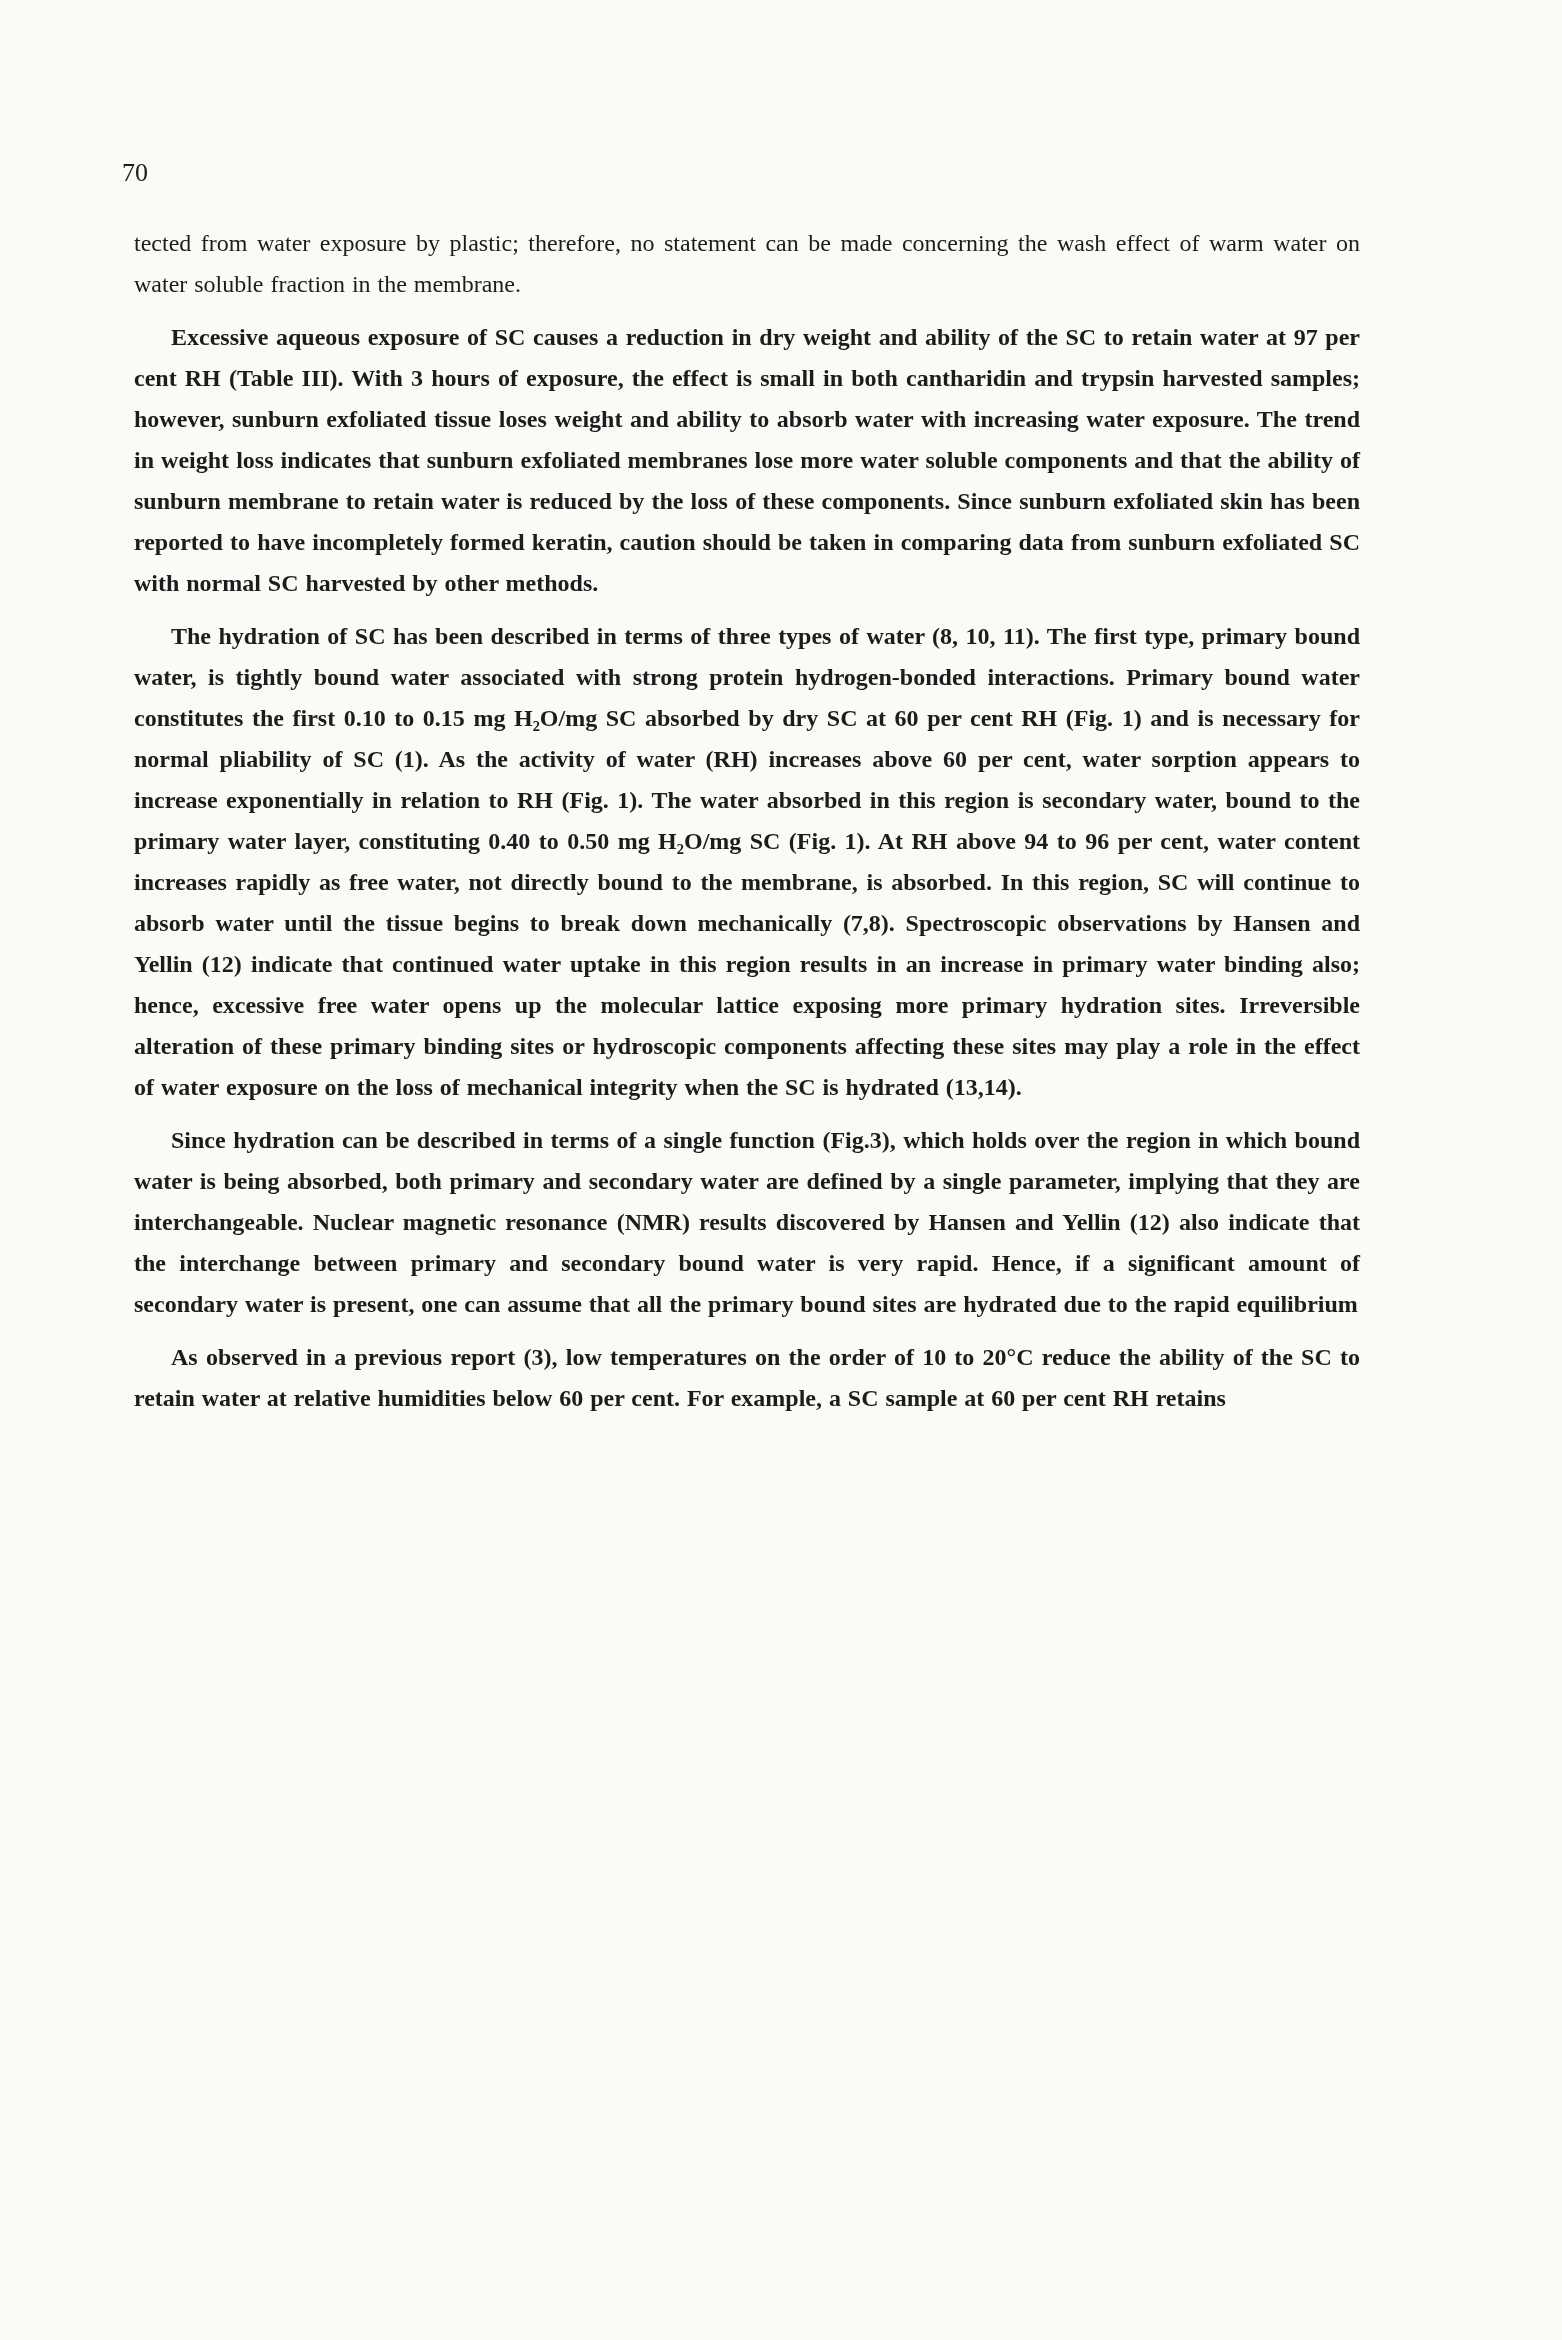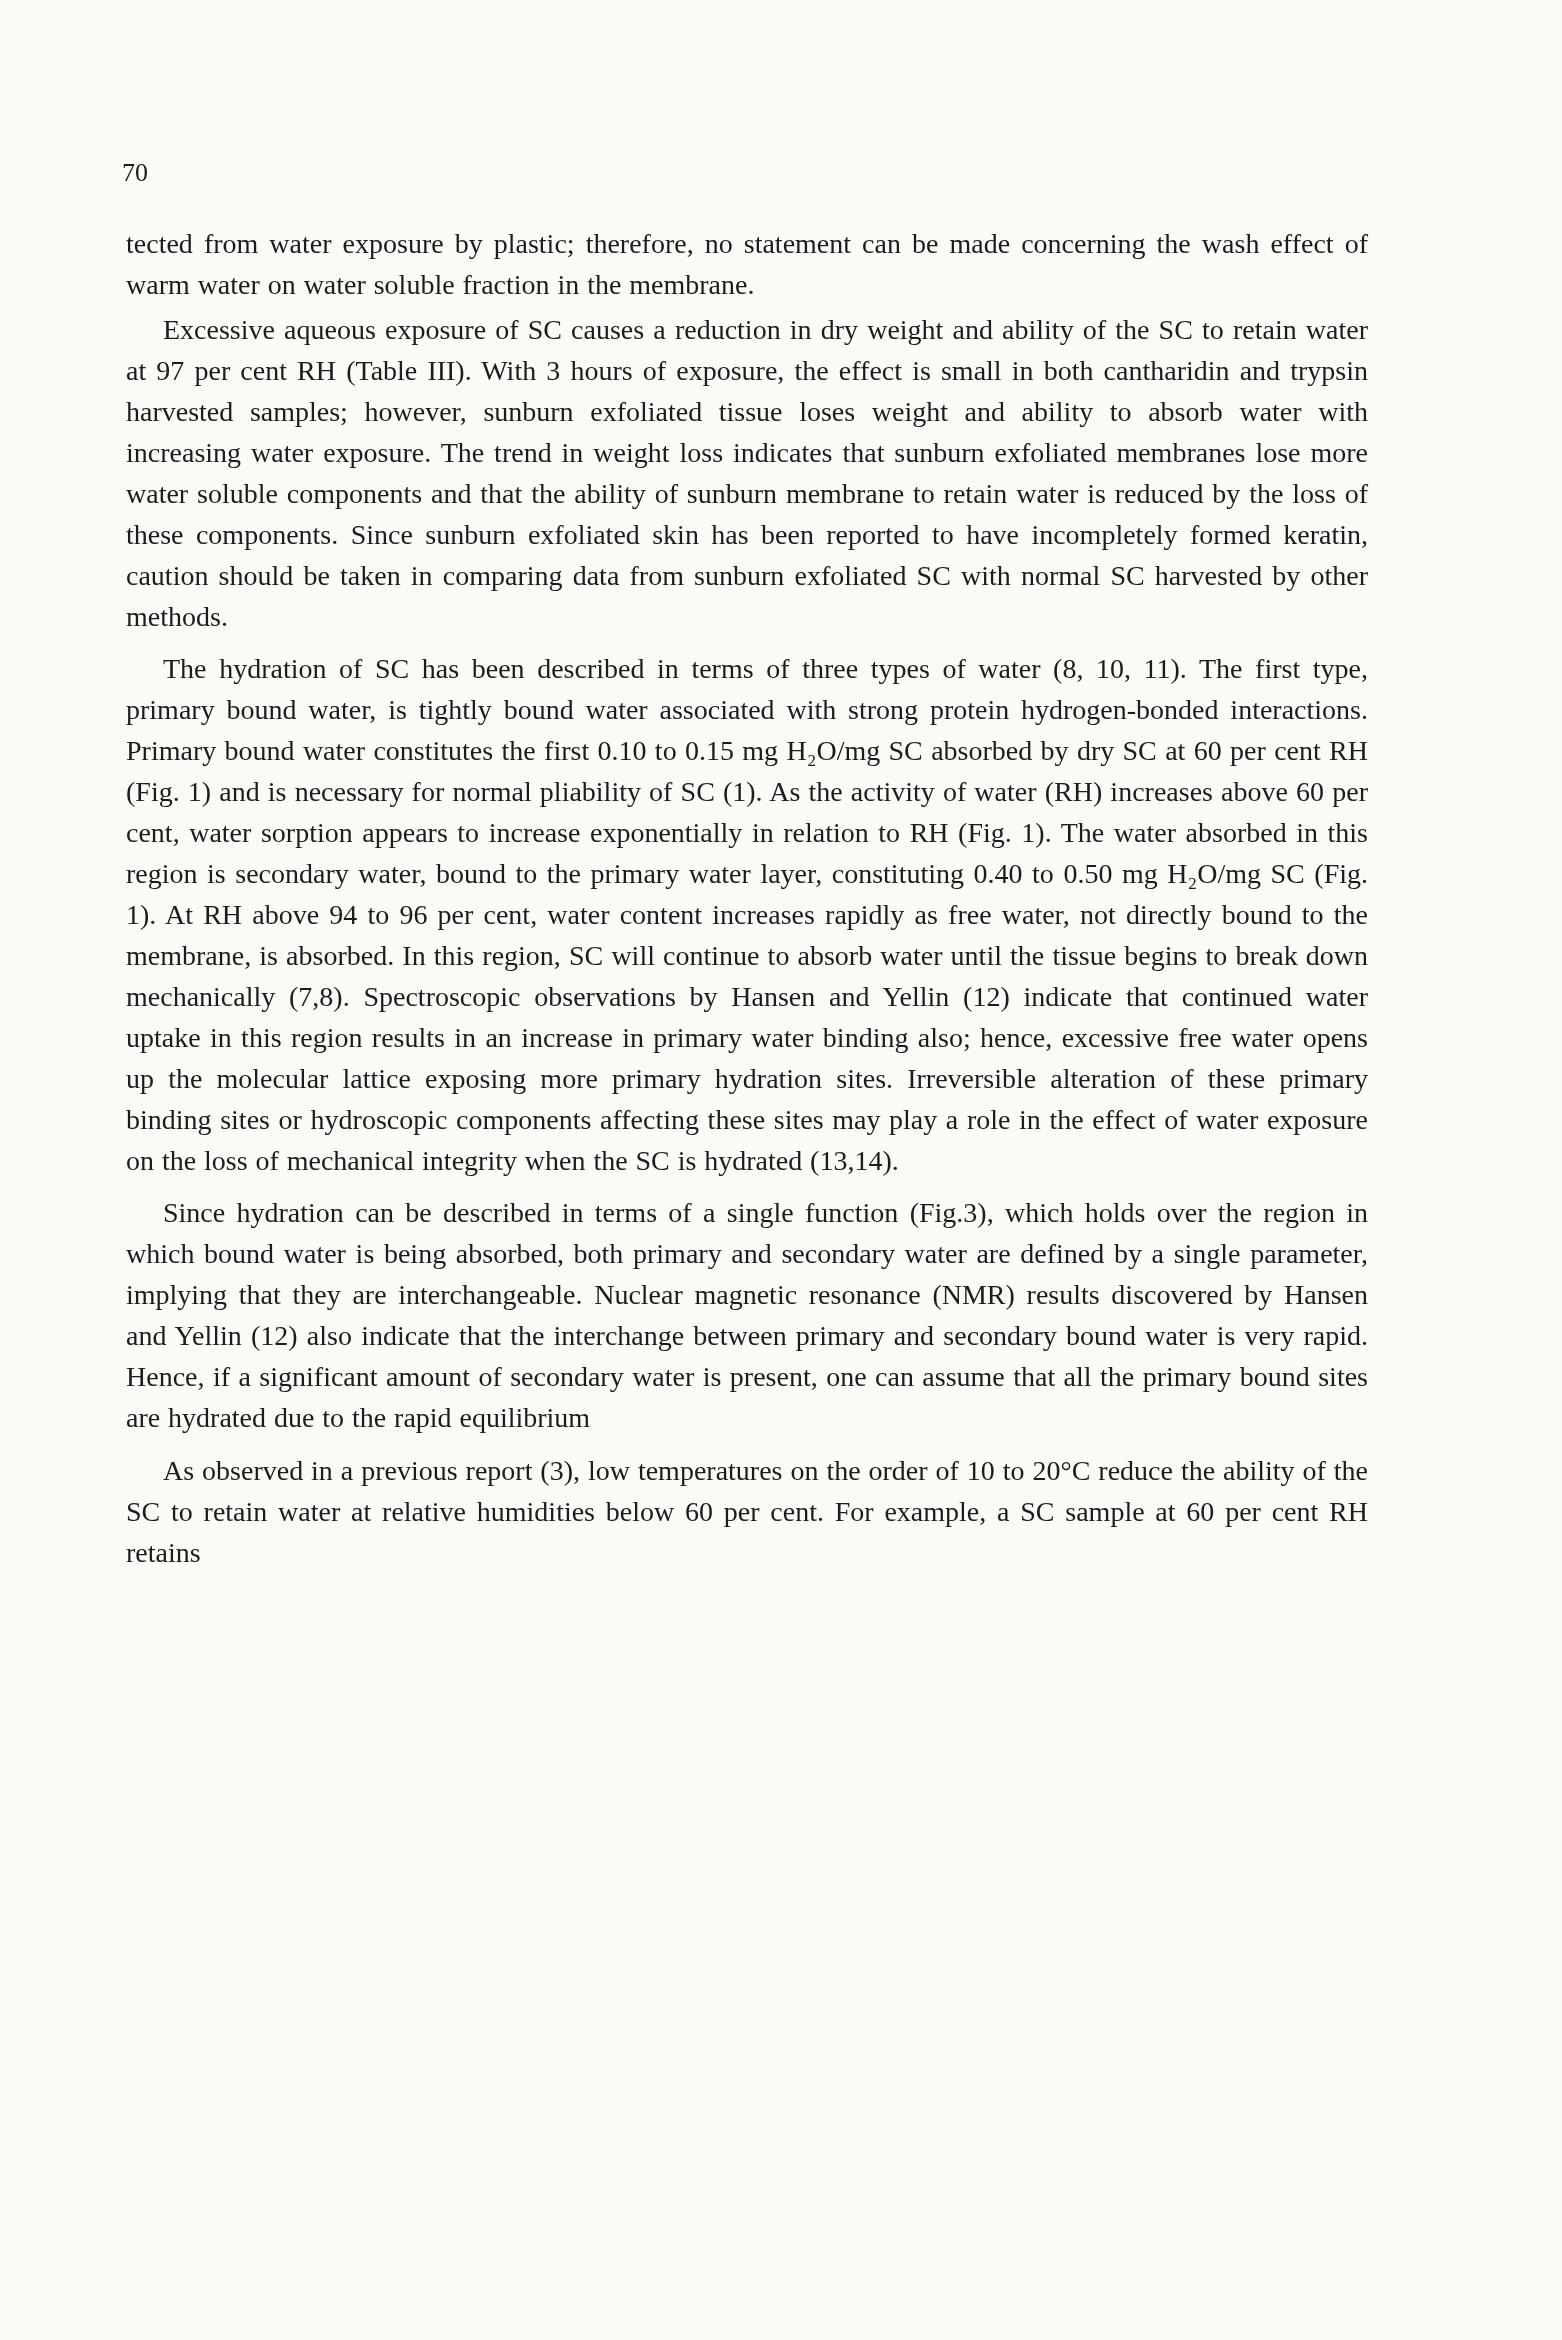--- a/index.html
+++ b/index.html
@@ -27,28 +27,29 @@
     letter-spacing: 1.4px;
     margin: 0 0 34px 0;
     white-space: nowrap;
   }
   .running-head .page-num {
     display: inline-block;
     min-width: 81px;
     letter-spacing: 0;
   }
   .body-text p {
-    font-size: 28px;
+    font-size: 24px;
     line-height: 41px;
     text-align: justify;
-    margin: 4px;
+    margin: 12px;
     word-spacing: 0.9px;
   }
   .body-text p.indent {
     text-indent: 37px;
+    font-weight: bold;
   }
   .body-text p.space-before {
     margin-top: 11.2px;
   }
 </style>
 </head>
 <body>
 
 <div class="page">
 

